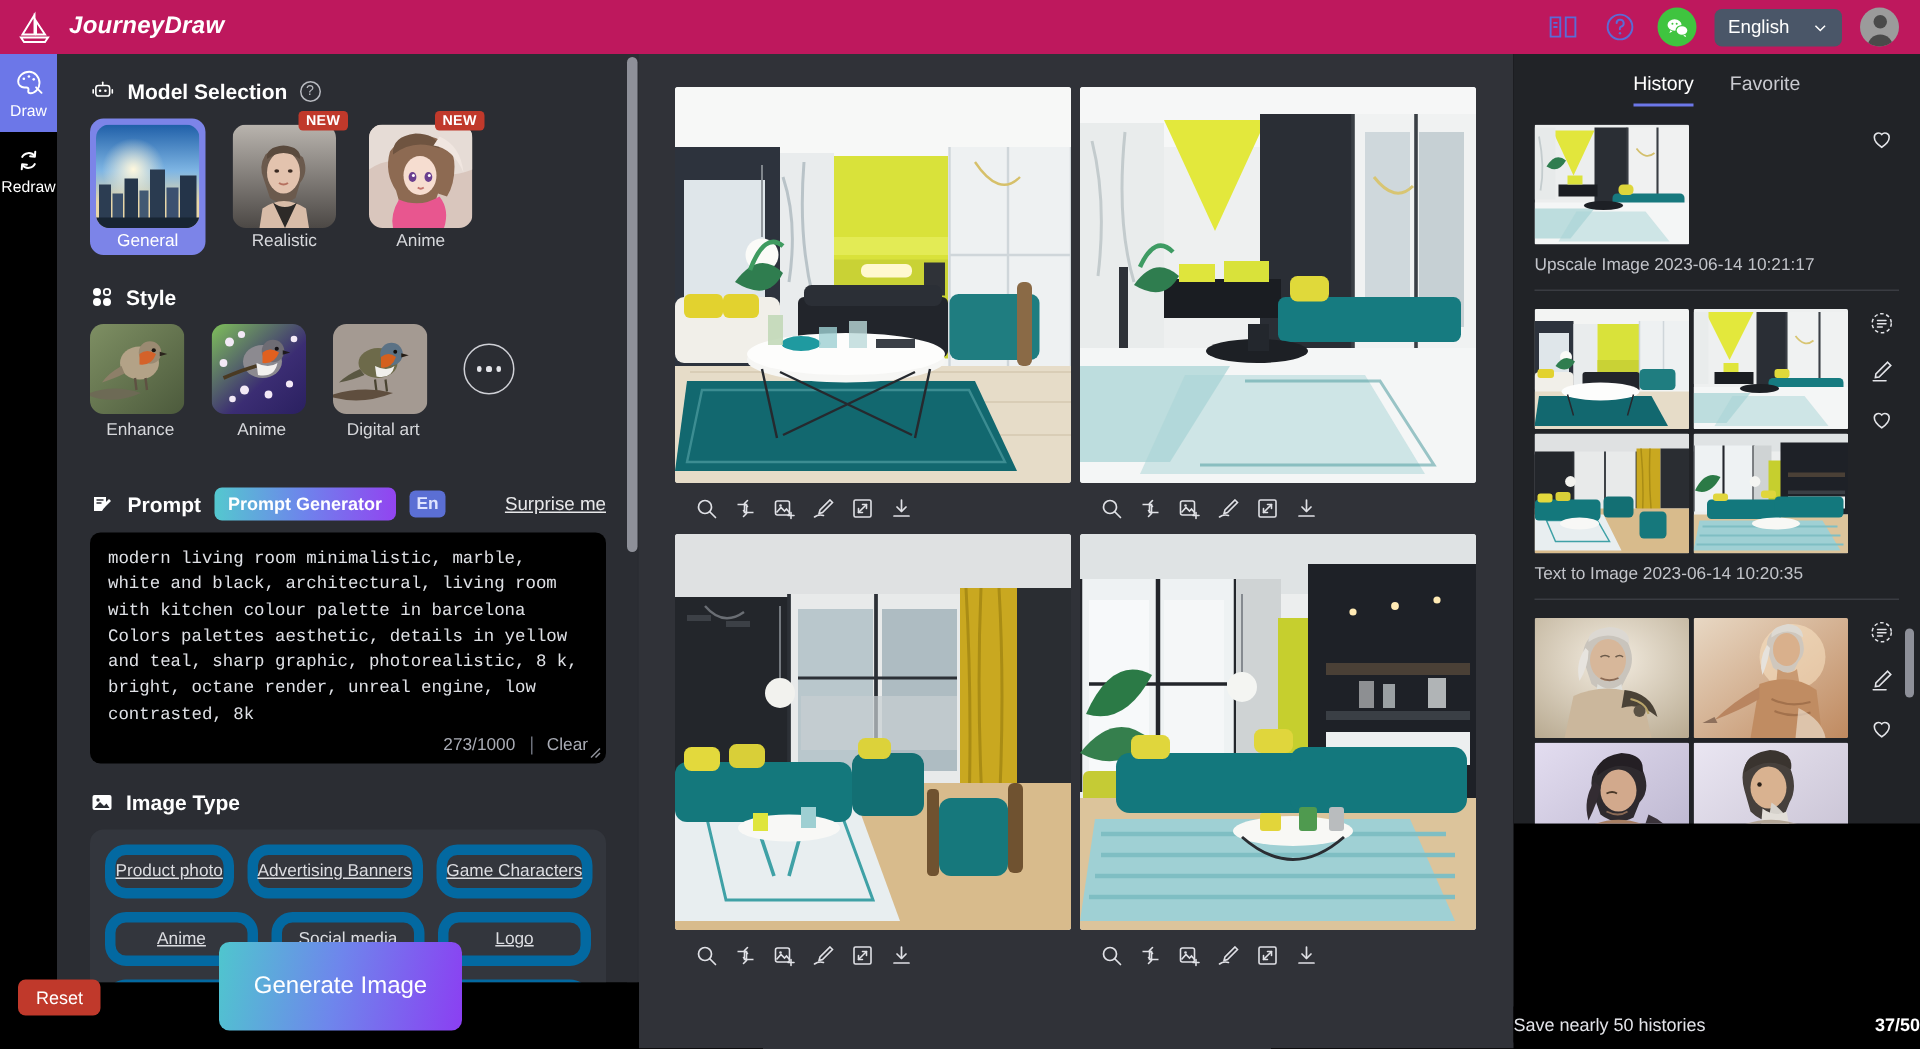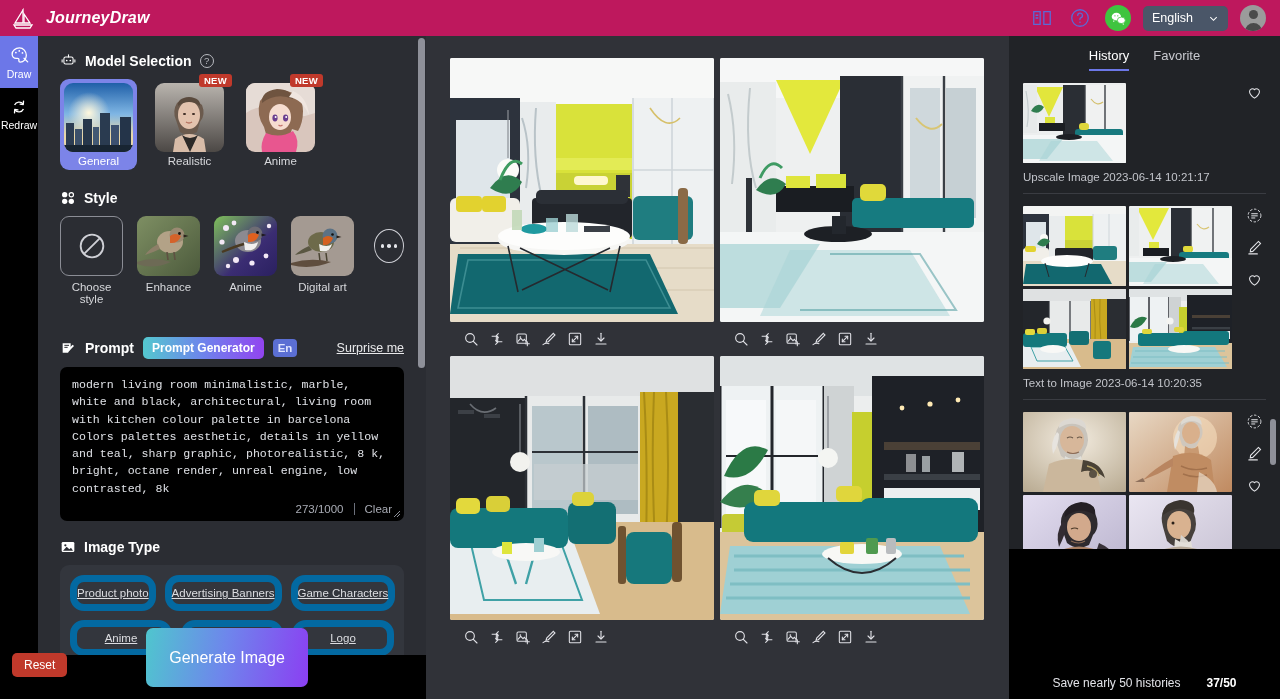--- a/index.html
+++ b/index.html
@@ -132,21 +132,21 @@
   .hthumbs.single { grid-template-columns: 103px; }
   .hthumb { width: 103px; height: 80px; overflow: hidden; border-radius: 1px; }
   .hcaption { font-size: 11.5px; color: #c2c4ca; margin-top: 8px; }
   .hsep { height: 1px; background: #3a3c42; margin: 10px 14px 0 14px; }
   .hacts { position: absolute; right: 16px; top: 12px; display: flex; flex-direction: column; gap: 13px; align-items: center; }
   .hact { width: 19px; height: 19px; display: flex; align-items: center; justify-content: center; cursor: pointer; }
   .hscroll-thumb { position: absolute; right: 4px; top: 383px; width: 6px; height: 46px; border-radius: 4px; background: #8e9099; z-index: 10; cursor: pointer;}
 
   .footer {
     position: absolute; left: 1009px; top: 671px; width: 271px; height: 24px; background: #000;
-    display: flex; align-items: center; justify-content: center; gap: 26px; z-index: 30;
+    display: flex; align-items: center; justify-content: space-between; gap: 26px; z-index: 30;
   }
   .footer .ftxt { font-size: 12px; color: #e2e3e8; }
   .footer .fcount { font-size: 12px; color: #fff; font-weight: bold; }
 
   svg { display: block; }
 </style>
 </head>
 <body>
 
 <div class="app">
@@ -327,29 +327,20 @@
             <circle cx="7" cy="7" r="4"></circle>
               <circle cx="17" cy="7" r="3.2" fill="none" stroke="#fff" stroke-width="1.8"></circle>
             <circle cx="7" cy="17" r="4"></circle>
               <circle cx="17" cy="17" r="4"></circle>
           </svg>
         </span>
         <span>Style</span>
       </div>
 
       <div class="styles">
-        <div class="style">
-          <div class="sthumb empty">
-            <svg width="34" height="34" viewBox="0 0 24 24" fill="none" stroke="#cfd0d6" stroke-width="1.3">
-              <circle cx="12" cy="12" r="8"></circle>
-                <path d="M6.4 17.6 L17.6 6.4"></path>
-            </svg>
-          </div>
-          <div class="slabel">Choose style</div>
-        </div>
 
         <div class="style">
           <div class="sthumb">
             <svg width="63" height="60" viewBox="0 0 63 60">
               <defs>
                   <linearGradient id="eg" x1="0" y1="0" x2="1" y2="1">
                     <stop offset="0" stop-color="#7e8f63"></stop>
                     <stop offset="1" stop-color="#4c5a3c"></stop>
                   </linearGradient>
                 </defs>

